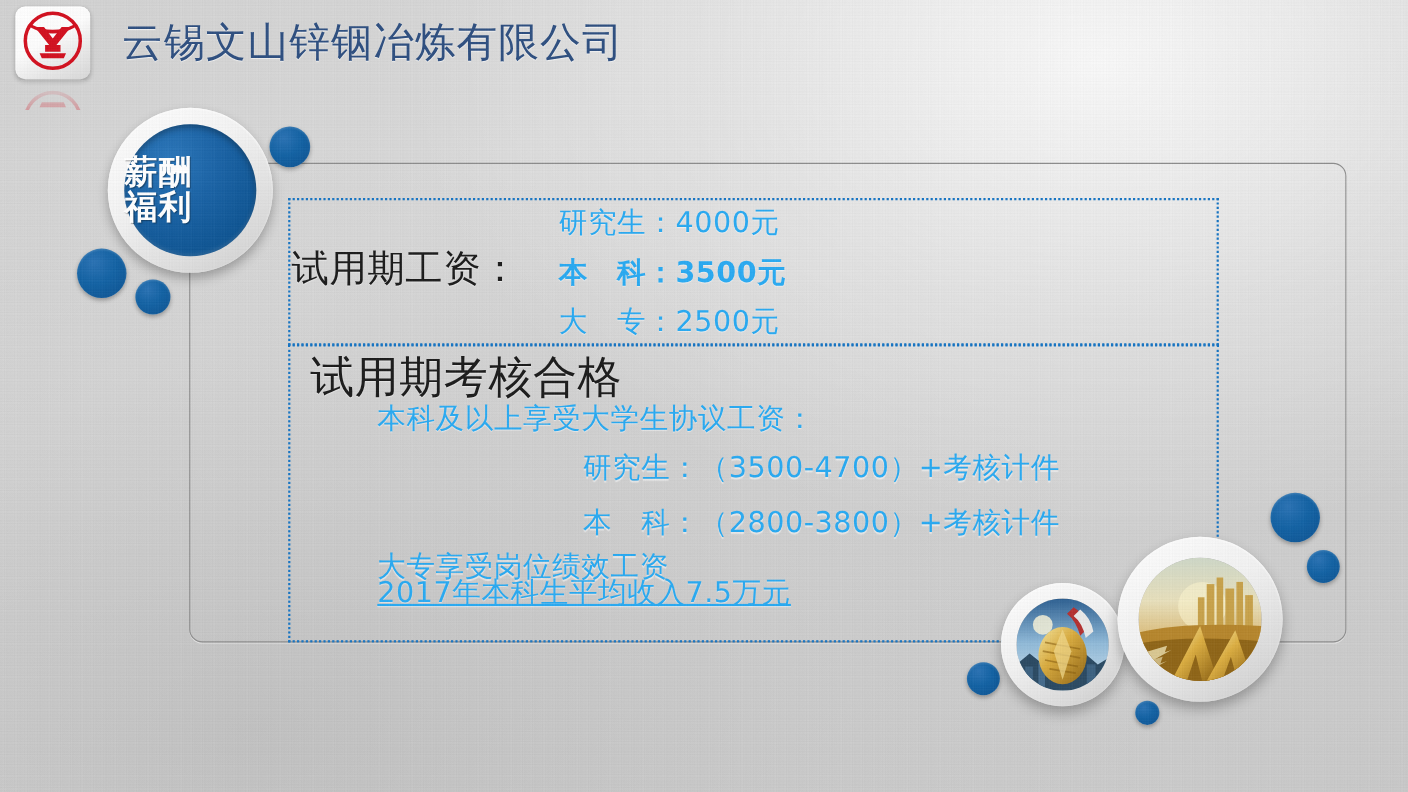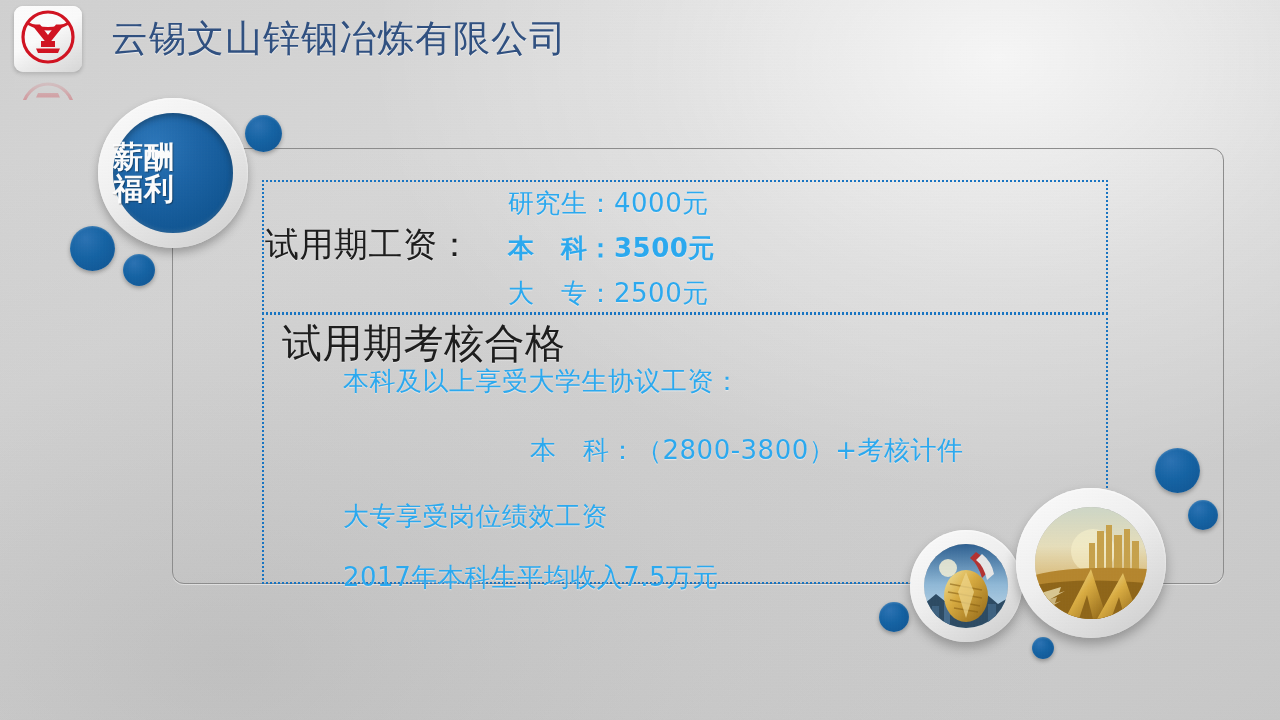--- a/index.html
+++ b/index.html
@@ -173,23 +173,23 @@
   
   #t-label { left: 265px; top: 192px; font-size: 34px; margin-top: 35px; }
   #t-r1 { left: 508px; top: 190px; }
   #t-r2 { left: 508px; top: 235px; font-weight: bold; }
   #t-r3 { left: 508px; top: 280px; }
 
   
   #b-h    { left: 282px; top: 323px; font-size: 40px; }
   #b-l1   { left: 343px; top: 368px; }
   #b-l2   { left: 530px; top: 413px; }
-  #b-l3   { left: 530px; top: 437px; }
+  #b-l3   { left: 530px; top: 463px; }
   #b-l4   { left: 343px; top: 503px; }
-  #b-l5   { left: 343px; top: 564px; }
+  #b-l5   { left: 343px; top: 526px; text-decoration: underline; }
 </style>
 </head>
 <body>
 
 <div id="slide">
 
   <div id="header">
 
     <div class="logo-tile">
       <svg width="68" height="66" viewBox="0 0 68 66" aria-hidden="true">
@@ -231,20 +231,21 @@
 
   <div class="line black" id="t-label">试用期工资：</div>
   <div class="line blue" id="t-r1">研究生：4000元</div>
   <div class="line blue" id="t-r2">本　科：3500元</div>
   <div class="line blue" id="t-r3">大　专：2500元</div>
 
   <div id="box-bottom"></div>
 
   <div class="line black" id="b-h">试用期考核合格</div>
   <div class="line blue" id="b-l1">本科及以上享受大学生协议工资：</div>
+  <div class="line blue" id="b-l2">研究生：（3500-4700）+考核计件</div>
   <div class="line blue" id="b-l3">本　科：（2800-3800）+考核计件</div>
   <div class="line blue" id="b-l4">大专享受岗位绩效工资</div>
   <div class="line blue" id="b-l5">2017年本科生平均收入7.5万元</div>
 
   <div class="dot" style="left:1155px; top:448px; width:45px; height:45px;"></div>
   <div class="dot" style="left:1188px; top:500px; width:30px; height:30px;"></div>
   <div class="dot" style="left:879px; top:602px; width:30px; height:30px;"></div>
   <div class="dot" style="left:1032px; top:637px; width:22px; height:22px;"></div>
 
   <div class="bubble" style="left:910px; top:530px; width:112px; height:112px;">

